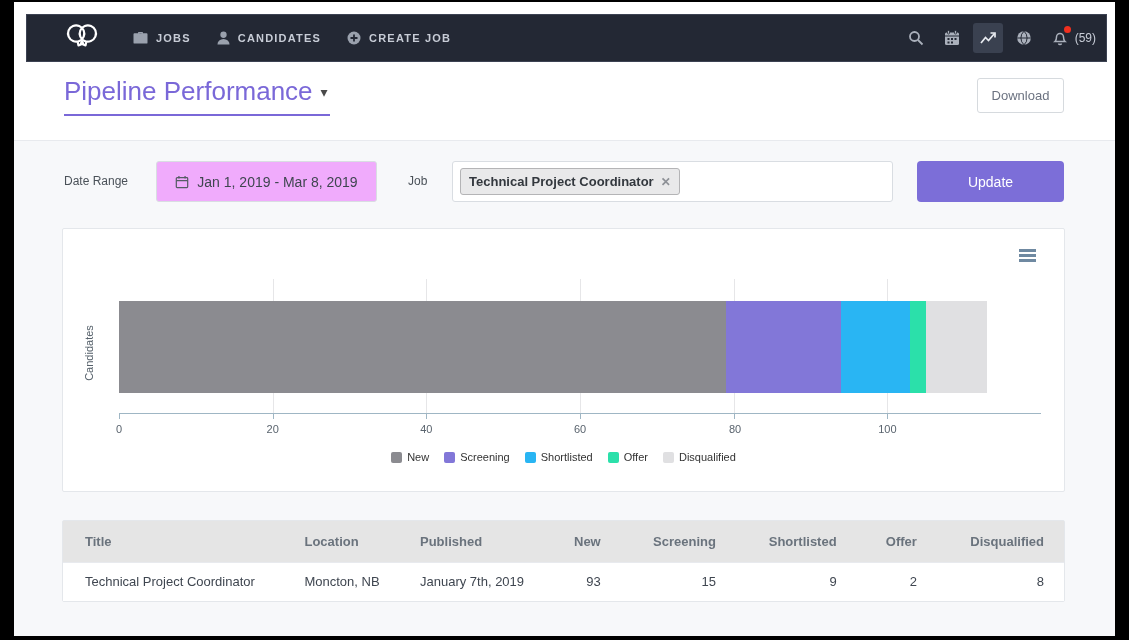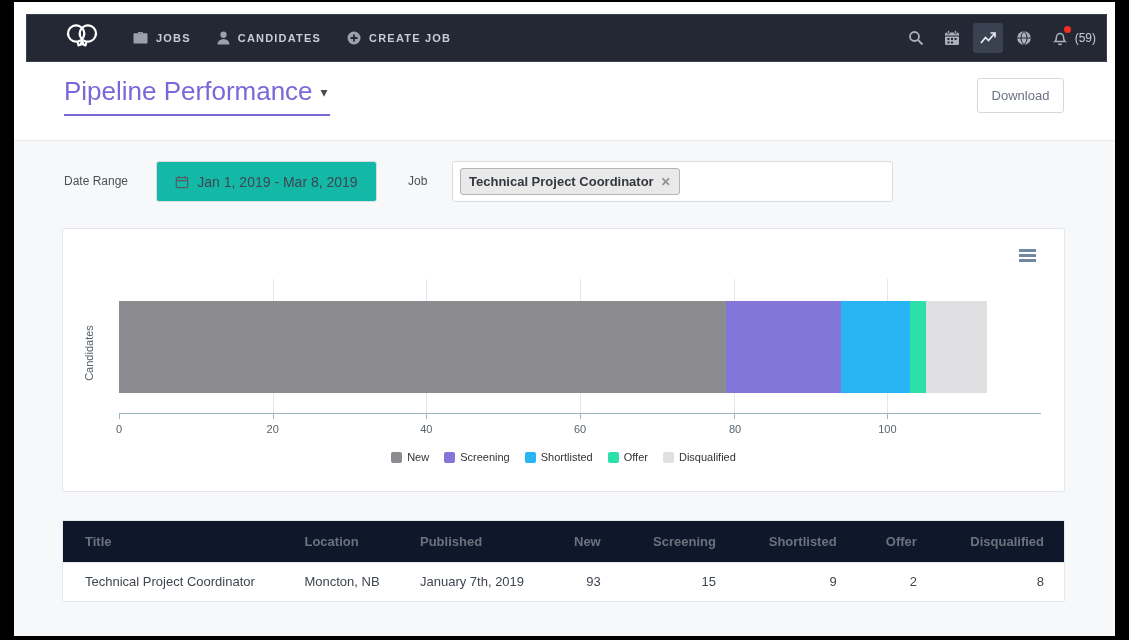--- a/index.html
+++ b/index.html
@@ -34,21 +34,21 @@
                   border:1px solid #d6dade; border-radius:3px; color:#6b7280; font-size:13px;
                   font-family:"Liberation Sans", sans-serif; cursor:pointer; }
 
   .section-divider { position:absolute; left:0; right:0; top:138px; height:1px; background:#e8eaee; }
   .gray-area { position:absolute; left:0; right:0; top:139px; bottom:0; background:#f7f8fa; }
 
   
   .filter-label { position:absolute; font-size:12px; color:#4a5158; top:172px; }
   .lbl-daterange { left:50px; }
   .lbl-job { left:394px; }
-  .date-input { position:absolute; left:142px; top:159px; width:221px; height:41px; background:#14b8a6;
+  .date-input { position:absolute; left:142px; top:159px; width:221px; height:41px; background:#f0abfc;
                 border:1px solid #d9dde2; border-radius:3px; display:flex; align-items:center;
                 justify-content:center; gap:8px; font-size:14px; color:#3f4650; cursor:pointer; }
   .job-input { position:absolute; left:438px; top:159px; width:441px; height:41px; background:#fff;
                border:1px solid #d9dde2; border-radius:3px; display:flex; align-items:center;
                padding-left:7px; cursor:text; }
   .job-tag { display:inline-flex; align-items:center; gap:7px; background:#e9e9ea; border:1px solid #b4b4b6;
              border-radius:3px; padding:5px 8px; font-size:13px; color:#33383e; font-weight:bold; }
   .tag-x { color:#8d9096; font-weight:bold; font-size:12px; cursor:pointer; }
   .update-btn { position:absolute; left:903px; top:159px; width:147px; height:41px; background:#7c6ed8;
                 border:none; border-radius:4px; color:#fff; font-size:14px;
@@ -71,21 +71,21 @@
              font-size:11px; color:#55606a; width:70px; text-align:center; margin-left:-35px; }
   .legend { position:absolute; left:0; right:0; top:222px; display:flex; justify-content:center;
             gap:15px; align-items:center; }
   .legend-item { display:flex; align-items:center; gap:5px; font-size:11px; color:#333; cursor:pointer; }
   .legend-swatch { width:11px; height:11px; border-radius:2px; }
 
   
   .table-card { position:absolute; left:48px; top:518px; width:1003px; background:#fff;
                 border:1px solid #e4e7eb; border-radius:2px; }
   table { width:100%; border-collapse:collapse; font-size:13px; }
-  thead th { background:#0f172a; color:#6a737d; font-weight:bold; text-align:left; height:41px;
+  thead th { background:#e5e5e5; color:#6a737d; font-weight:bold; text-align:left; height:41px;
              padding:0 8px 0 22px; border-bottom:1px solid #e8eaee; }
   tbody td { color:#3f4650; height:39px; padding:0 8px 0 22px; background:#fff; }
   th:nth-child(n+4), td:nth-child(n+4) { text-align:right; padding-right:20px; }
 </style>
 </head>
 <body>
 
 <div class="page">
 
   <div class="navbar">
@@ -196,20 +196,21 @@
     </svg>
     <span>Jan 1, 2019 - Mar 8, 2019</span>
   </div>
   <span class="filter-label lbl-job">Job</span>
   <div class="job-input">
     <span class="job-tag">
       <span>Technical Project Coordinator</span>
       <span class="tag-x">✕</span>
     </span>
   </div>
+  <button class="update-btn">Update</button>
 
   <div class="chart-card">
     <div class="hamburger">
       <div></div>
         <div></div>
         <div></div>
     </div>
     <span class="y-label">Candidates</span>
     <div class="plot">
       <div id="gridlines">

